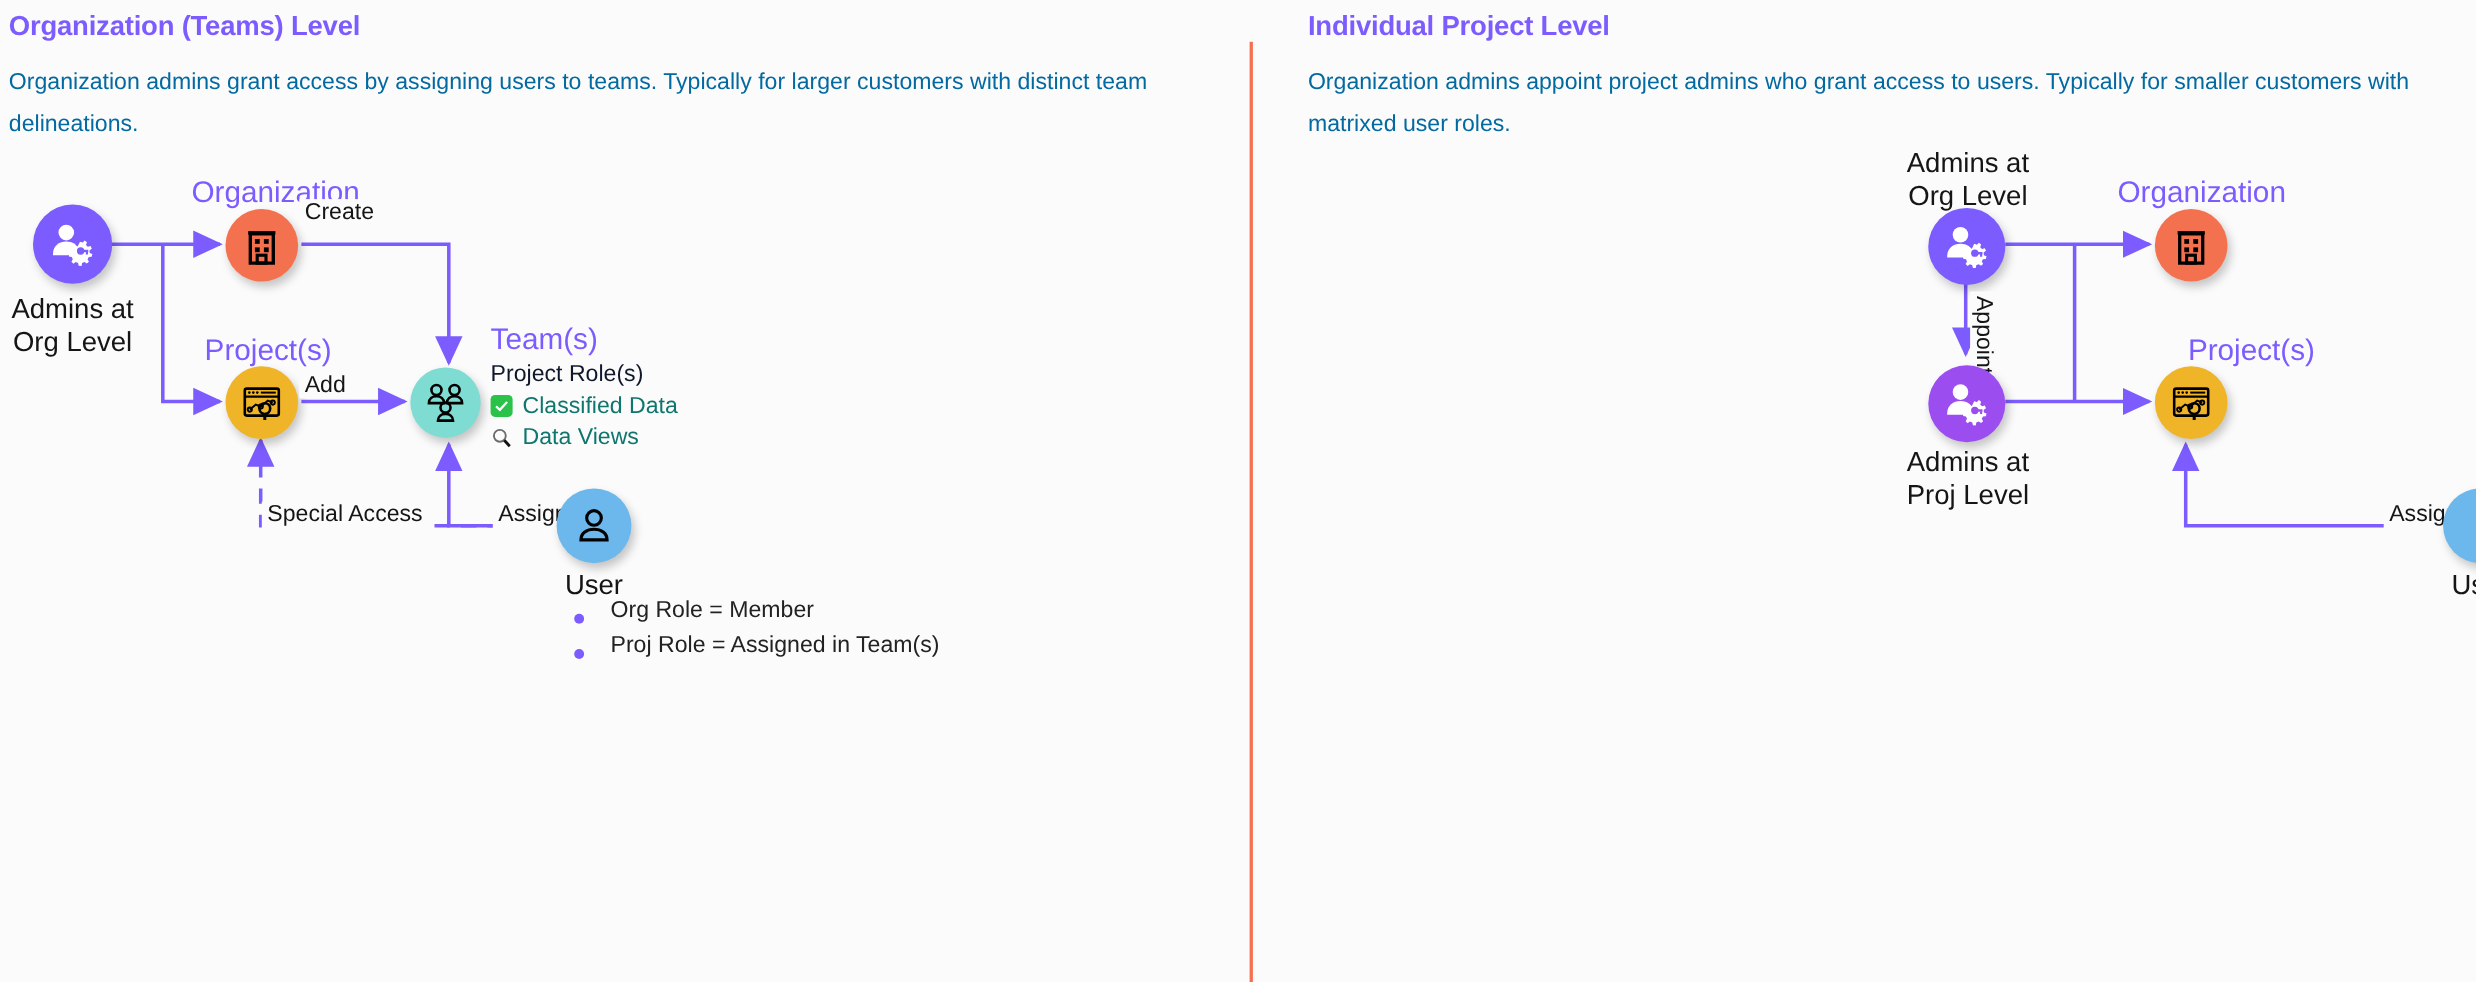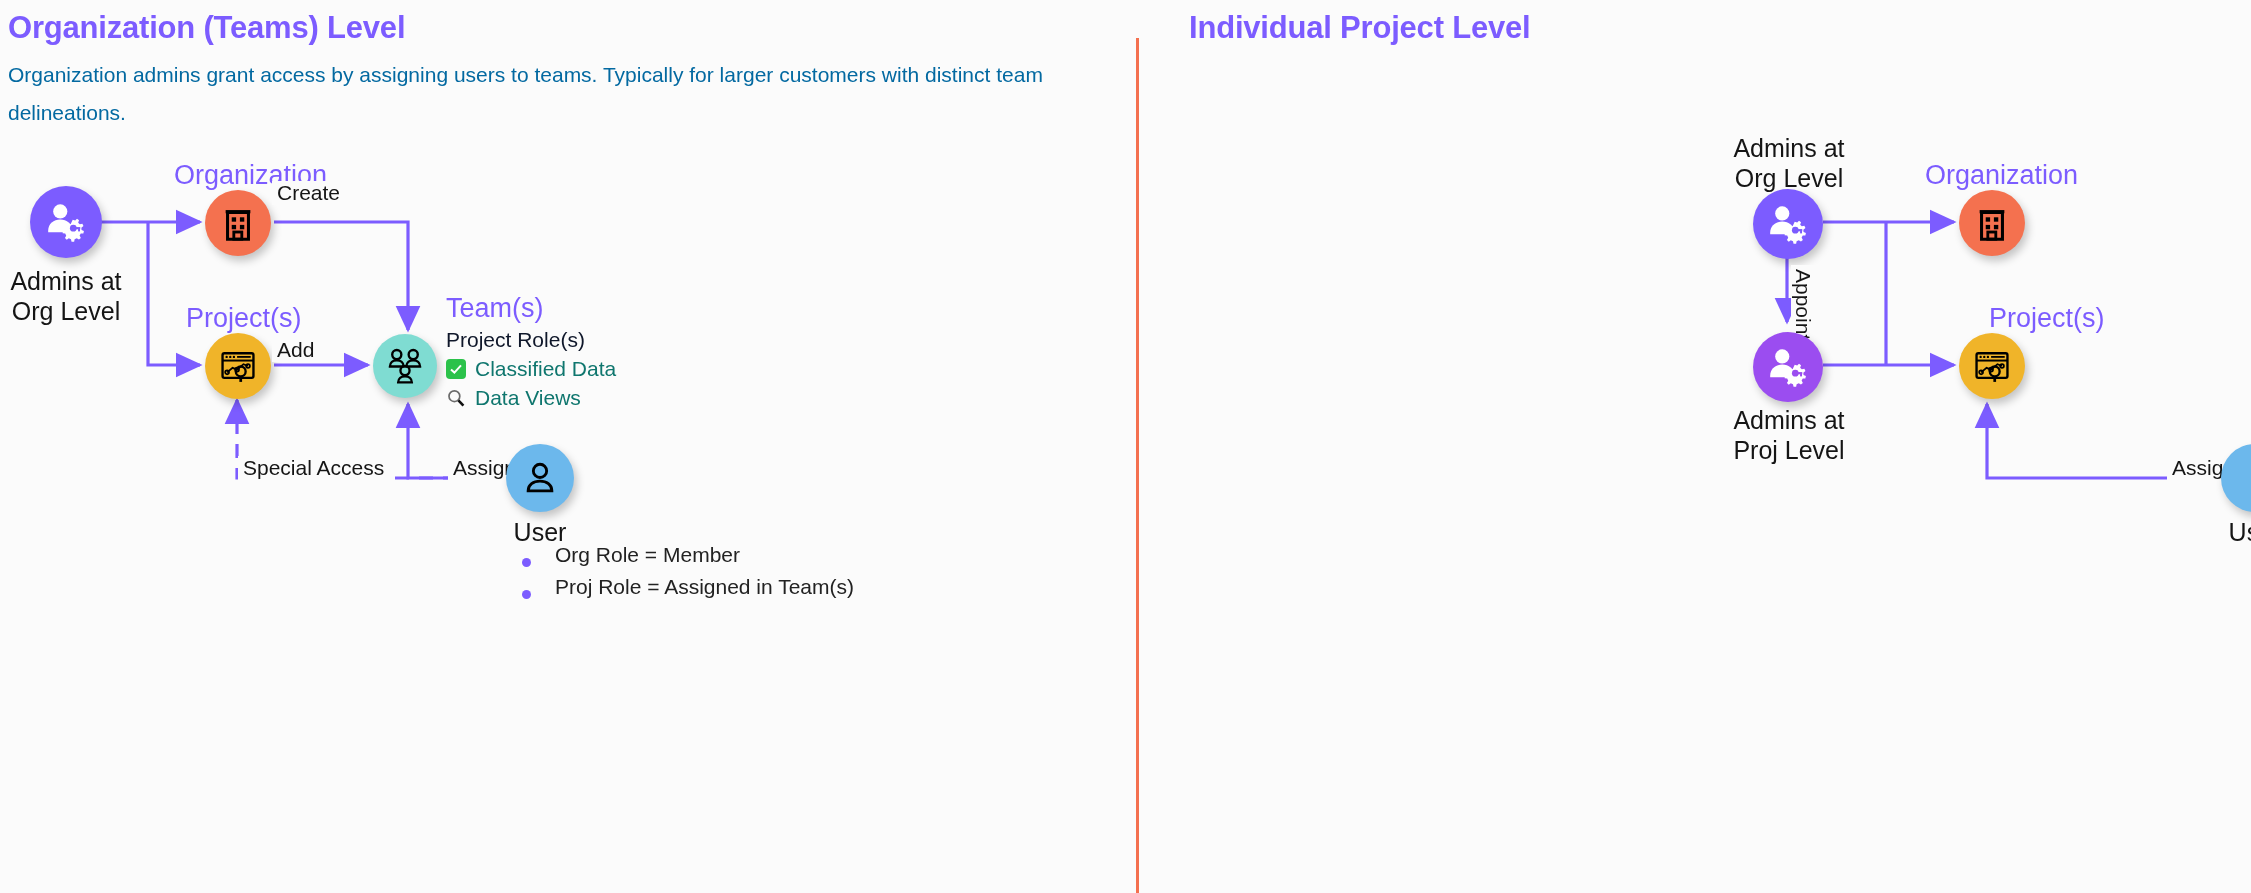--- a/index.html
+++ b/index.html
@@ -12,21 +12,21 @@
     overflow: hidden;
     font-family: "Liberation Sans", sans-serif;
     color: #151515;
   }
   .panel { position: absolute; top: 0; height: 893px; }
   #panel-left  { left: 0;    width: 1136px; }
   #panel-right { left: 1119px; width: 1259px; border-radius: 16px; }
 
   .panel-title {
     position: absolute;
-    font-size: 31px;
+    font-size: 25px;
     font-weight: bold;
     color: #7c5cff;
     letter-spacing: -0.2px;
     white-space: nowrap;
   }
   .panel-desc {
     position: absolute;
     font-size: 21px;
     line-height: 38px;
     color: #0369a1;
@@ -277,20 +277,21 @@
       </div>
     </div>
   </div>
 </div>
 
 <div class="divider"></div>
 
 <div class="panel" id="panel-right">
 
   <div class="panel-title" style="left:70px; top:10px;">Individual Project Level</div>
+  <div class="panel-desc" style="left:70px; top:56px; width:1030px;">Organization admins appoint project admins who grant access to users. Typically for smaller customers with matrixed user roles.</div>
 
   <div class="canvas">
     <svg class="svg-layer" width="1115" height="893">
       <defs>
         <marker id="ahR" markerWidth="9" markerHeight="9" refX="7.6" refY="4.5" orient="auto">
           <path d="M0,0.6 L8.4,4.5 L0,8.4 Z" fill="#7c5cff"></path>
         </marker>
       </defs>
       <g stroke="#7c5cff" stroke-width="3.2" fill="none">
 

